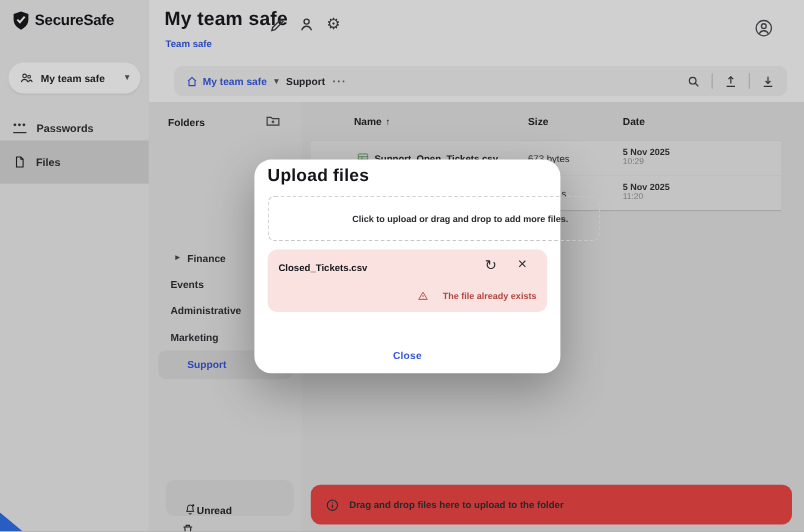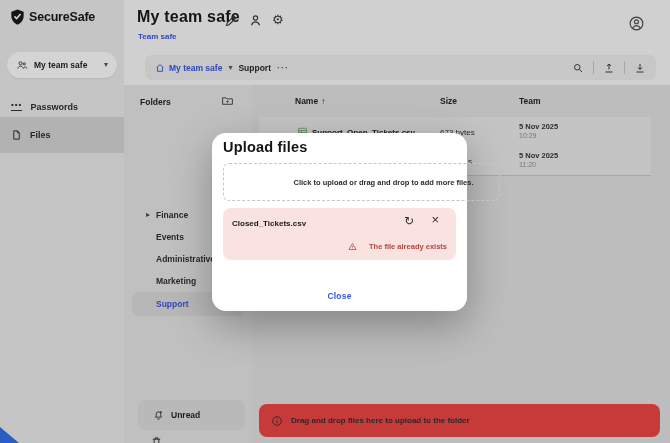--- a/index.html
+++ b/index.html
@@ -44,27 +44,27 @@
   .bluewedge{left:0;top:427px;width:19px;height:16px;background:#2e6fe8;
     clip-path:polygon(0 0,0 100%,100% 100%);}
 
   
   .folders{left:124px;top:85px;width:128px;height:358px;background:#e7e7e7;}
   .f-head{left:16px;top:12px;font-size:8.5px;font-weight:700;color:#222;}
   .f-addbtn{left:97px;top:9px;width:13px;height:13px;color:#44444a;cursor:pointer;}
   .f-item{left:0;width:128px;height:22px;display:flex;align-items:center;font-size:8.5px;
     font-weight:600;color:#2e2e34;cursor:pointer;}
   .f-item .chev{width:10px;margin-left:22px;margin-right:0;color:#44444a;}
-  .f-item .f-lbl{margin-left:32px;}
+  .f-item .f-lbl{margin-left:18px;}
   .f-item.haschev .f-lbl{margin-left:0;}
   .f-item .dots{margin-left:auto;margin-right:16px;font-size:9px;font-weight:700;color:#55555c;letter-spacing:1px;}
   .f-item.sel{left:8px;width:112px;border-radius:6px;background:#dcdcdc;height:24px;}
   .f-item.sel .f-lbl{margin-left:24px;color:var(--accent);font-weight:700;}
   .unread{left:14px;top:315px;width:107px;height:30px;background:#dfdfdf;border-radius:8px;
-    display:flex;align-items:center;gap:7px;padding-left:15px;box-sizing:border-box;
+    display:flex;align-items:flex-end;padding-left:15px;box-sizing:border-box;
     font-size:8.5px;font-weight:600;color:#222;cursor:pointer;}
   .trash-peek{left:27px;top:351px;width:11px;height:11px;color:#2a2a30;}
 
   
   .main{left:252px;top:85px;width:418px;height:358px;background:#e3e3e3;}
   .thead{left:7px;top:3px;width:392px;height:29px;border-bottom:1px solid #b9b9b9;}
   .thead .c{position:absolute;top:8px;font-size:8.5px;font-weight:700;color:#222;cursor:pointer;}
   .c-name{left:36px;} .c-size{left:181px;} .c-date{left:260px;}
   .sortarrow{font-size:8px;margin-left:3px;}
   .trow{left:7px;width:392px;height:29px;background:#ececec;border-bottom:1px solid #c9c9c9;cursor:pointer;}
@@ -249,21 +249,21 @@
         </svg>
     </span>
   </div>
 
   <div class="abs main">
     <div class="abs thead">
       <span class="c c-name">
         <span>Name</span><span class="sortarrow">↑</span>
       </span>
       <span class="c c-size">Size</span>
-      <span class="c c-date">Team</span>
+      <span class="c c-date">Date</span>
     </div>
 
     <div class="abs trow" style="top:32px;">
       <span class="fico">
         <svg viewBox="0 0 24 24" fill="none" stroke="currentColor" stroke-width="1.8">
             <rect x="3.5" y="5" width="17" height="14" rx="1"></rect>
             <path d="M3.5 10h17"></path>
             <path d="M10 10v9"></path>
             <path d="M3.5 14.5h17"></path>
           </svg>

